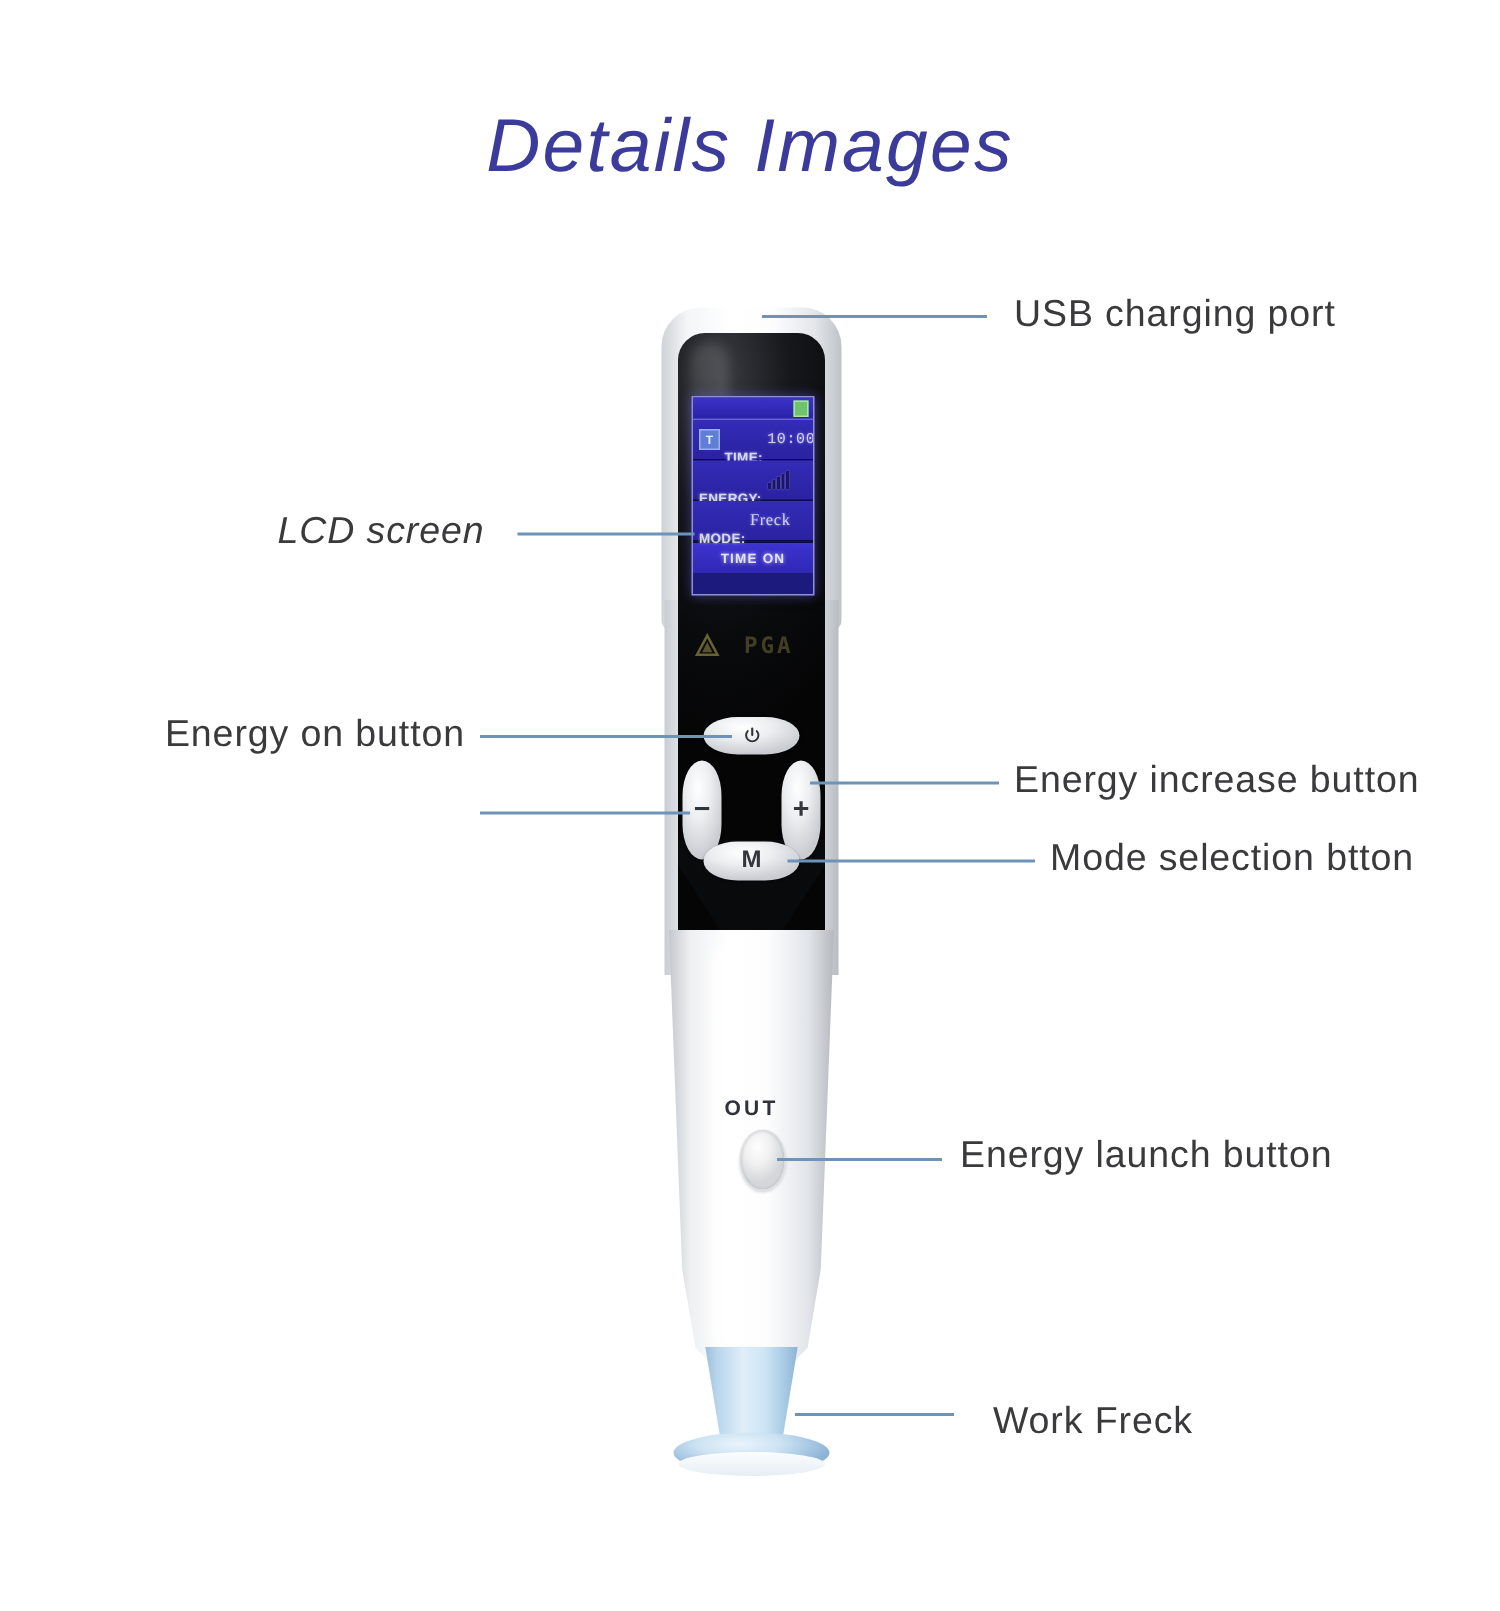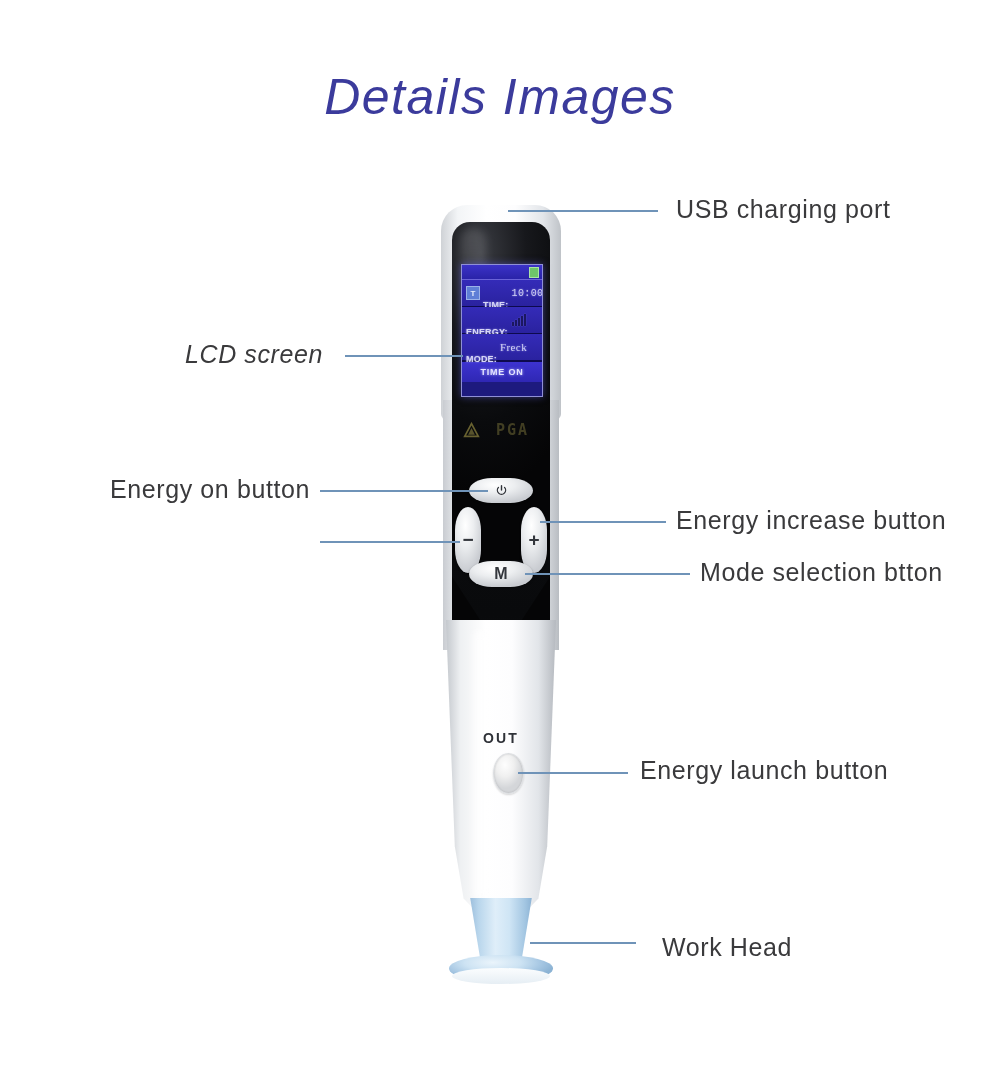--- a/index.html
+++ b/index.html
@@ -353,15 +353,15 @@
 
   <div class="label left" style="left:20px;top:476px;width:290px;">Energy on button</div>
 
 
   <div class="label right" style="left:676px;top:507px;">Energy increase button</div>
 
   <div class="label right" style="left:700px;top:559px;">Mode selection btton</div>
 
   <div class="label right" style="left:640px;top:757px;">Energy launch button</div>
 
-  <div class="label right" style="left:662px;top:934px;">Work Head</div>
+  <div class="label right" style="left:662px;top:934px;">Work Freck</div>
 
 </div>
 
 </body></html>

